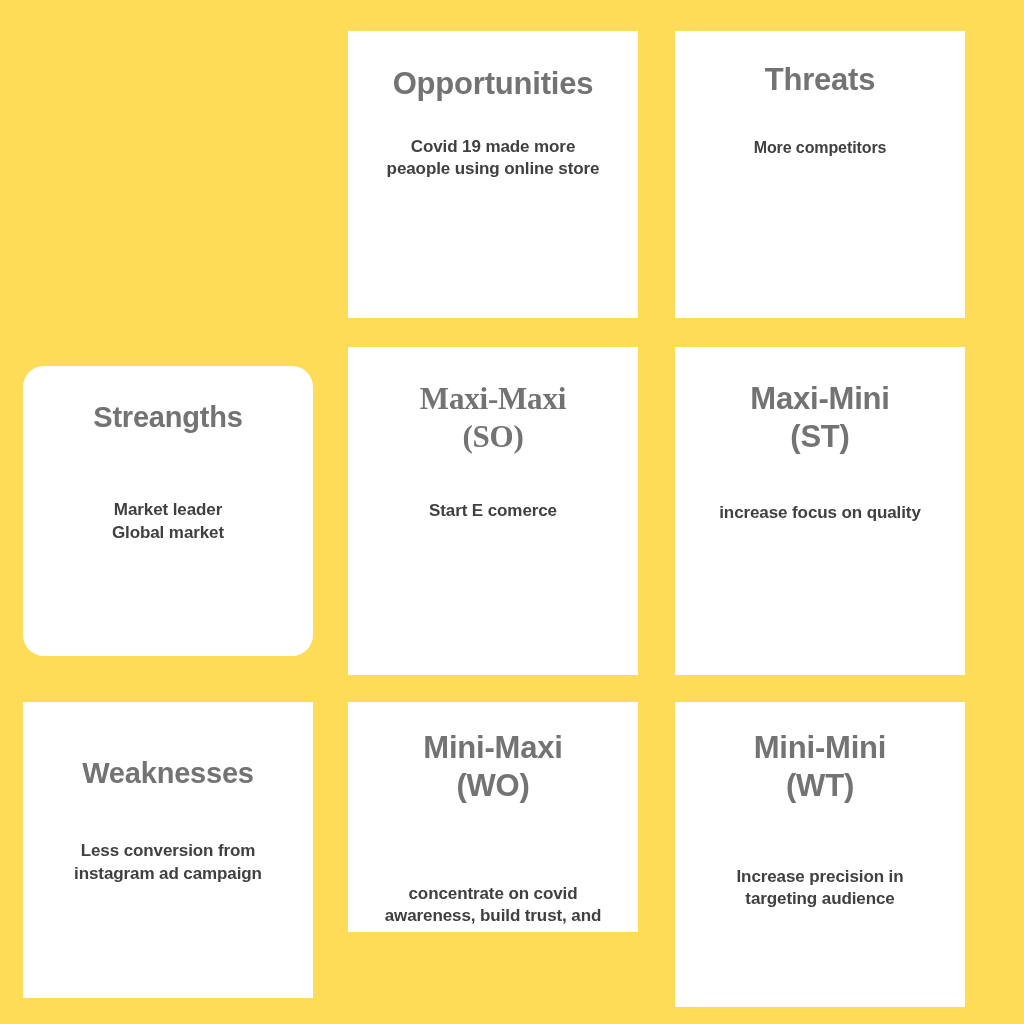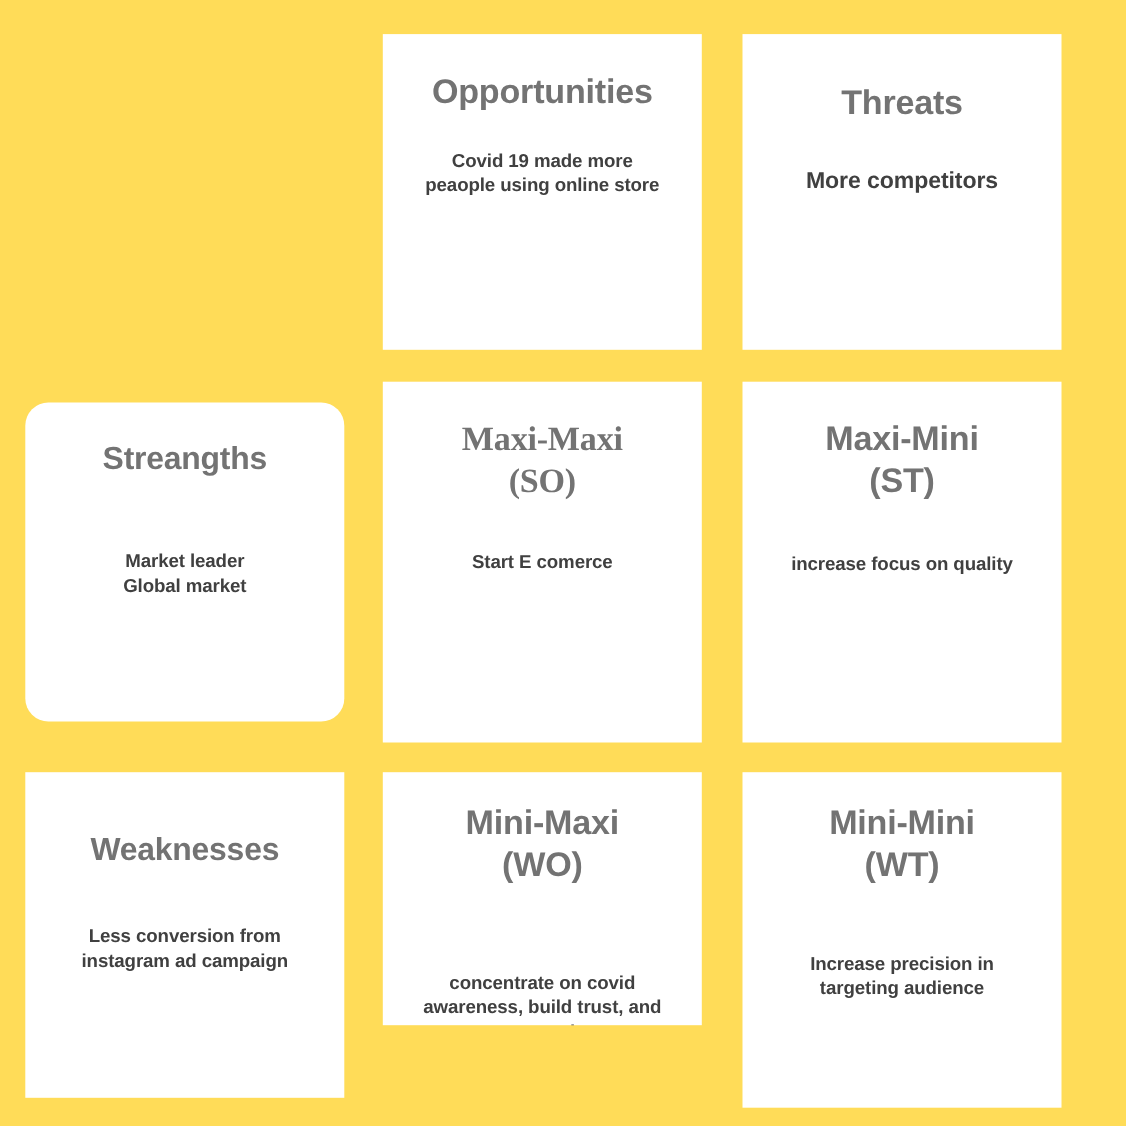--- a/index.html
+++ b/index.html
@@ -59,22 +59,22 @@
   .row-3 { top: 702px; height: 305px; }
 
   .row-2.col-1 { top: 366px; height: 290px; border-radius: 21px; }
   .row-3.col-1 { top: 702px; height: 296px; }
   .row-3.col-2 { height: 230px; gap: 19px; }
 
   
   .c-opportunities .card-title { font-size: 31px; padding-top: 34px; }
   .c-opportunities .card-body  { font-size: 17px; padding-top: 33px; width: 215px; }
 
-  .c-threats .card-title { font-size: 31px; padding-top: 44px; }
-  .c-threats .card-body  { font-size: 21px; padding-top: 38px; width: 240px; }
+  .c-threats .card-title { font-size: 31px; padding-top: 30px; }
+  .c-threats .card-body  { font-size: 16px; padding-top: 38px; width: 240px; }
 
   .c-strengths .card-title { font-size: 29px; padding-top: 34px; }
   .c-strengths .card-body  { font-size: 17px; padding-top: 64px; width: 230px; }
 
   .c-so .card-title { font-size: 31px; padding-top: 33px; font-family: Liberation Serif, serif; }
   .c-so .card-body  { font-size: 17px; padding-top: 44px; width: 230px; }
 
   .c-st .card-title { font-size: 31px; padding-top: 33px; }
   .c-st .card-body  { font-size: 17px; padding-top: 46px; width: 270px; }
 

